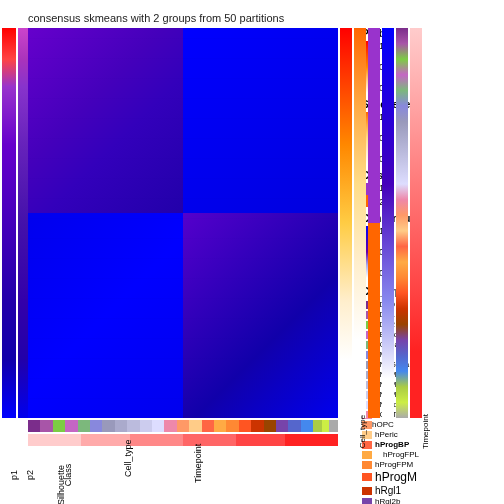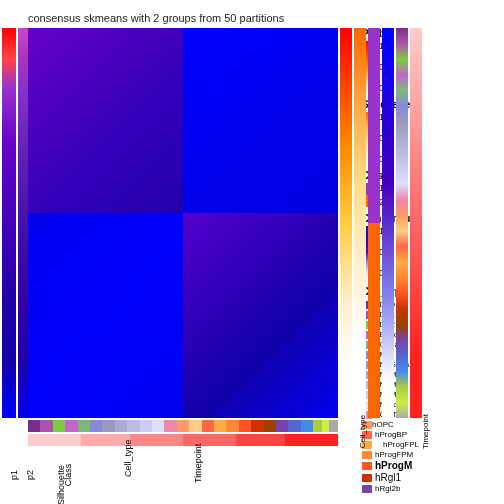--- a/index.html
+++ b/index.html
@@ -215,34 +215,38 @@
         </div>
       <div style="display:flex;align-items:center;gap:3px;">
           <div style="width:10px;height:8px;background:#EE88AA;flex-shrink:0;"></div>
           <span style="font-size:8px;">hOMTN</span>
         </div>
       <div style="display:flex;align-items:center;gap:0;">
           <div style="width:10px;height:8px;background:#FF9966;flex-shrink:0;"></div>
           <span style="font-size:8px;">hOPC</span>
         </div>
       <div style="display:flex;align-items:center;gap:3px;">
+          <div style="width:10px;height:8px;background:#FFCC88;flex-shrink:0;"></div>
+          <span style="font-size:8px;">hPeric</span>
+        </div>
+      <div style="display:flex;align-items:center;gap:3px;">
           <div style="width:10px;height:8px;background:#FF6644;flex-shrink:0;"></div>
-          <span style="font-size:8px;">hProgBP</span>
+          <span style="font-size:8px;font-weight:bold;">hProgBP</span>
         </div>
       <div style="display:flex;align-items:center;gap:3px;">
           <div style="width:10px;height:8px;background:#FFAA44;flex-shrink:0;"></div>
           <span style="font-size:8px;padding-left:8px;">hProgFPL</span>
         </div>
       <div style="display:flex;align-items:center;gap:3px;">
           <div style="width:10px;height:8px;background:#FF8833;flex-shrink:0;"></div>
           <span style="font-size:8px;">hProgFPM</span>
         </div>
       <div style="display:flex;align-items:center;gap:3px;">
           <div style="width:10px;height:8px;background:#FF5522;flex-shrink:0;"></div>
-          <span style="font-size:10px;font-weight:bold;">hProgM</span>
+          <span style="font-size:12px;">hProgM</span>
         </div>
       <div style="display:flex;align-items:center;gap:3px;">
           <div style="width:10px;height:8px;background:#CC3300;flex-shrink:0;"></div>
           <span style="font-size:10px;">hRgl1</span>
         </div>
       <div style="display:flex;align-items:center;gap:3px;">
           <div style="width:10px;height:8px;background:#7744AA;flex-shrink:0;"></div>
           <span style="font-size:8px;">hRgl2b</span>
         </div>
 

